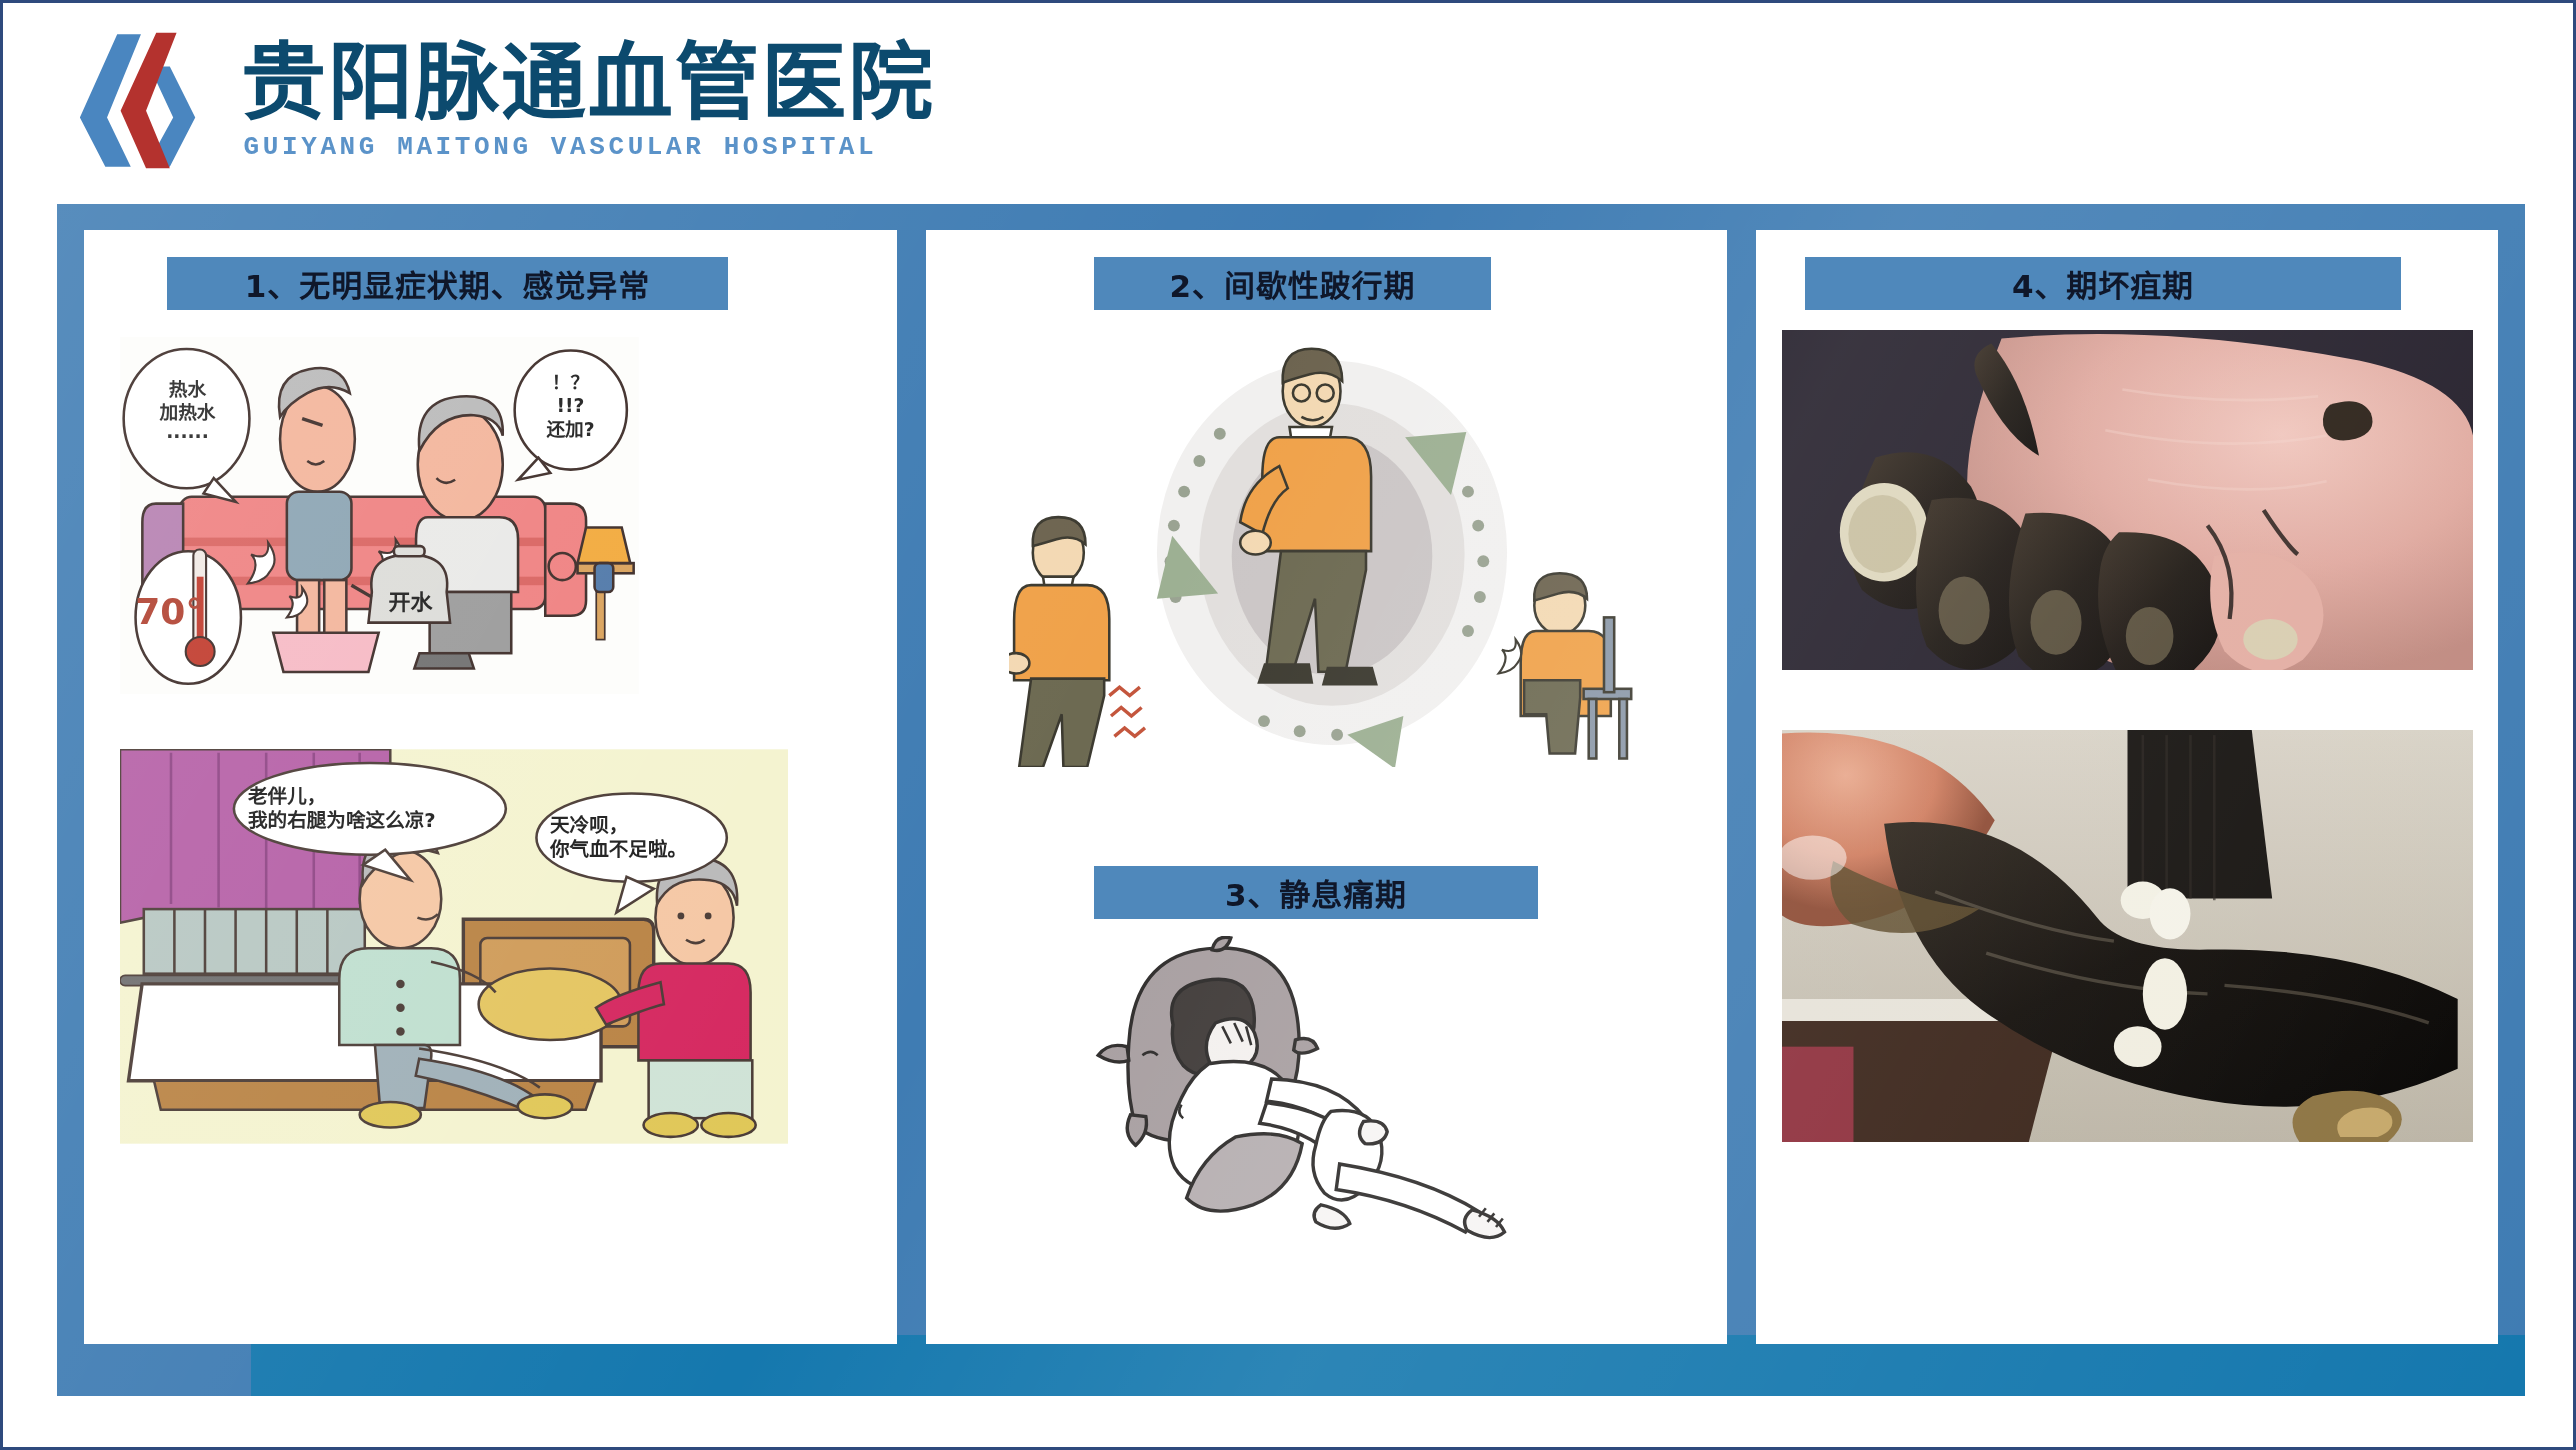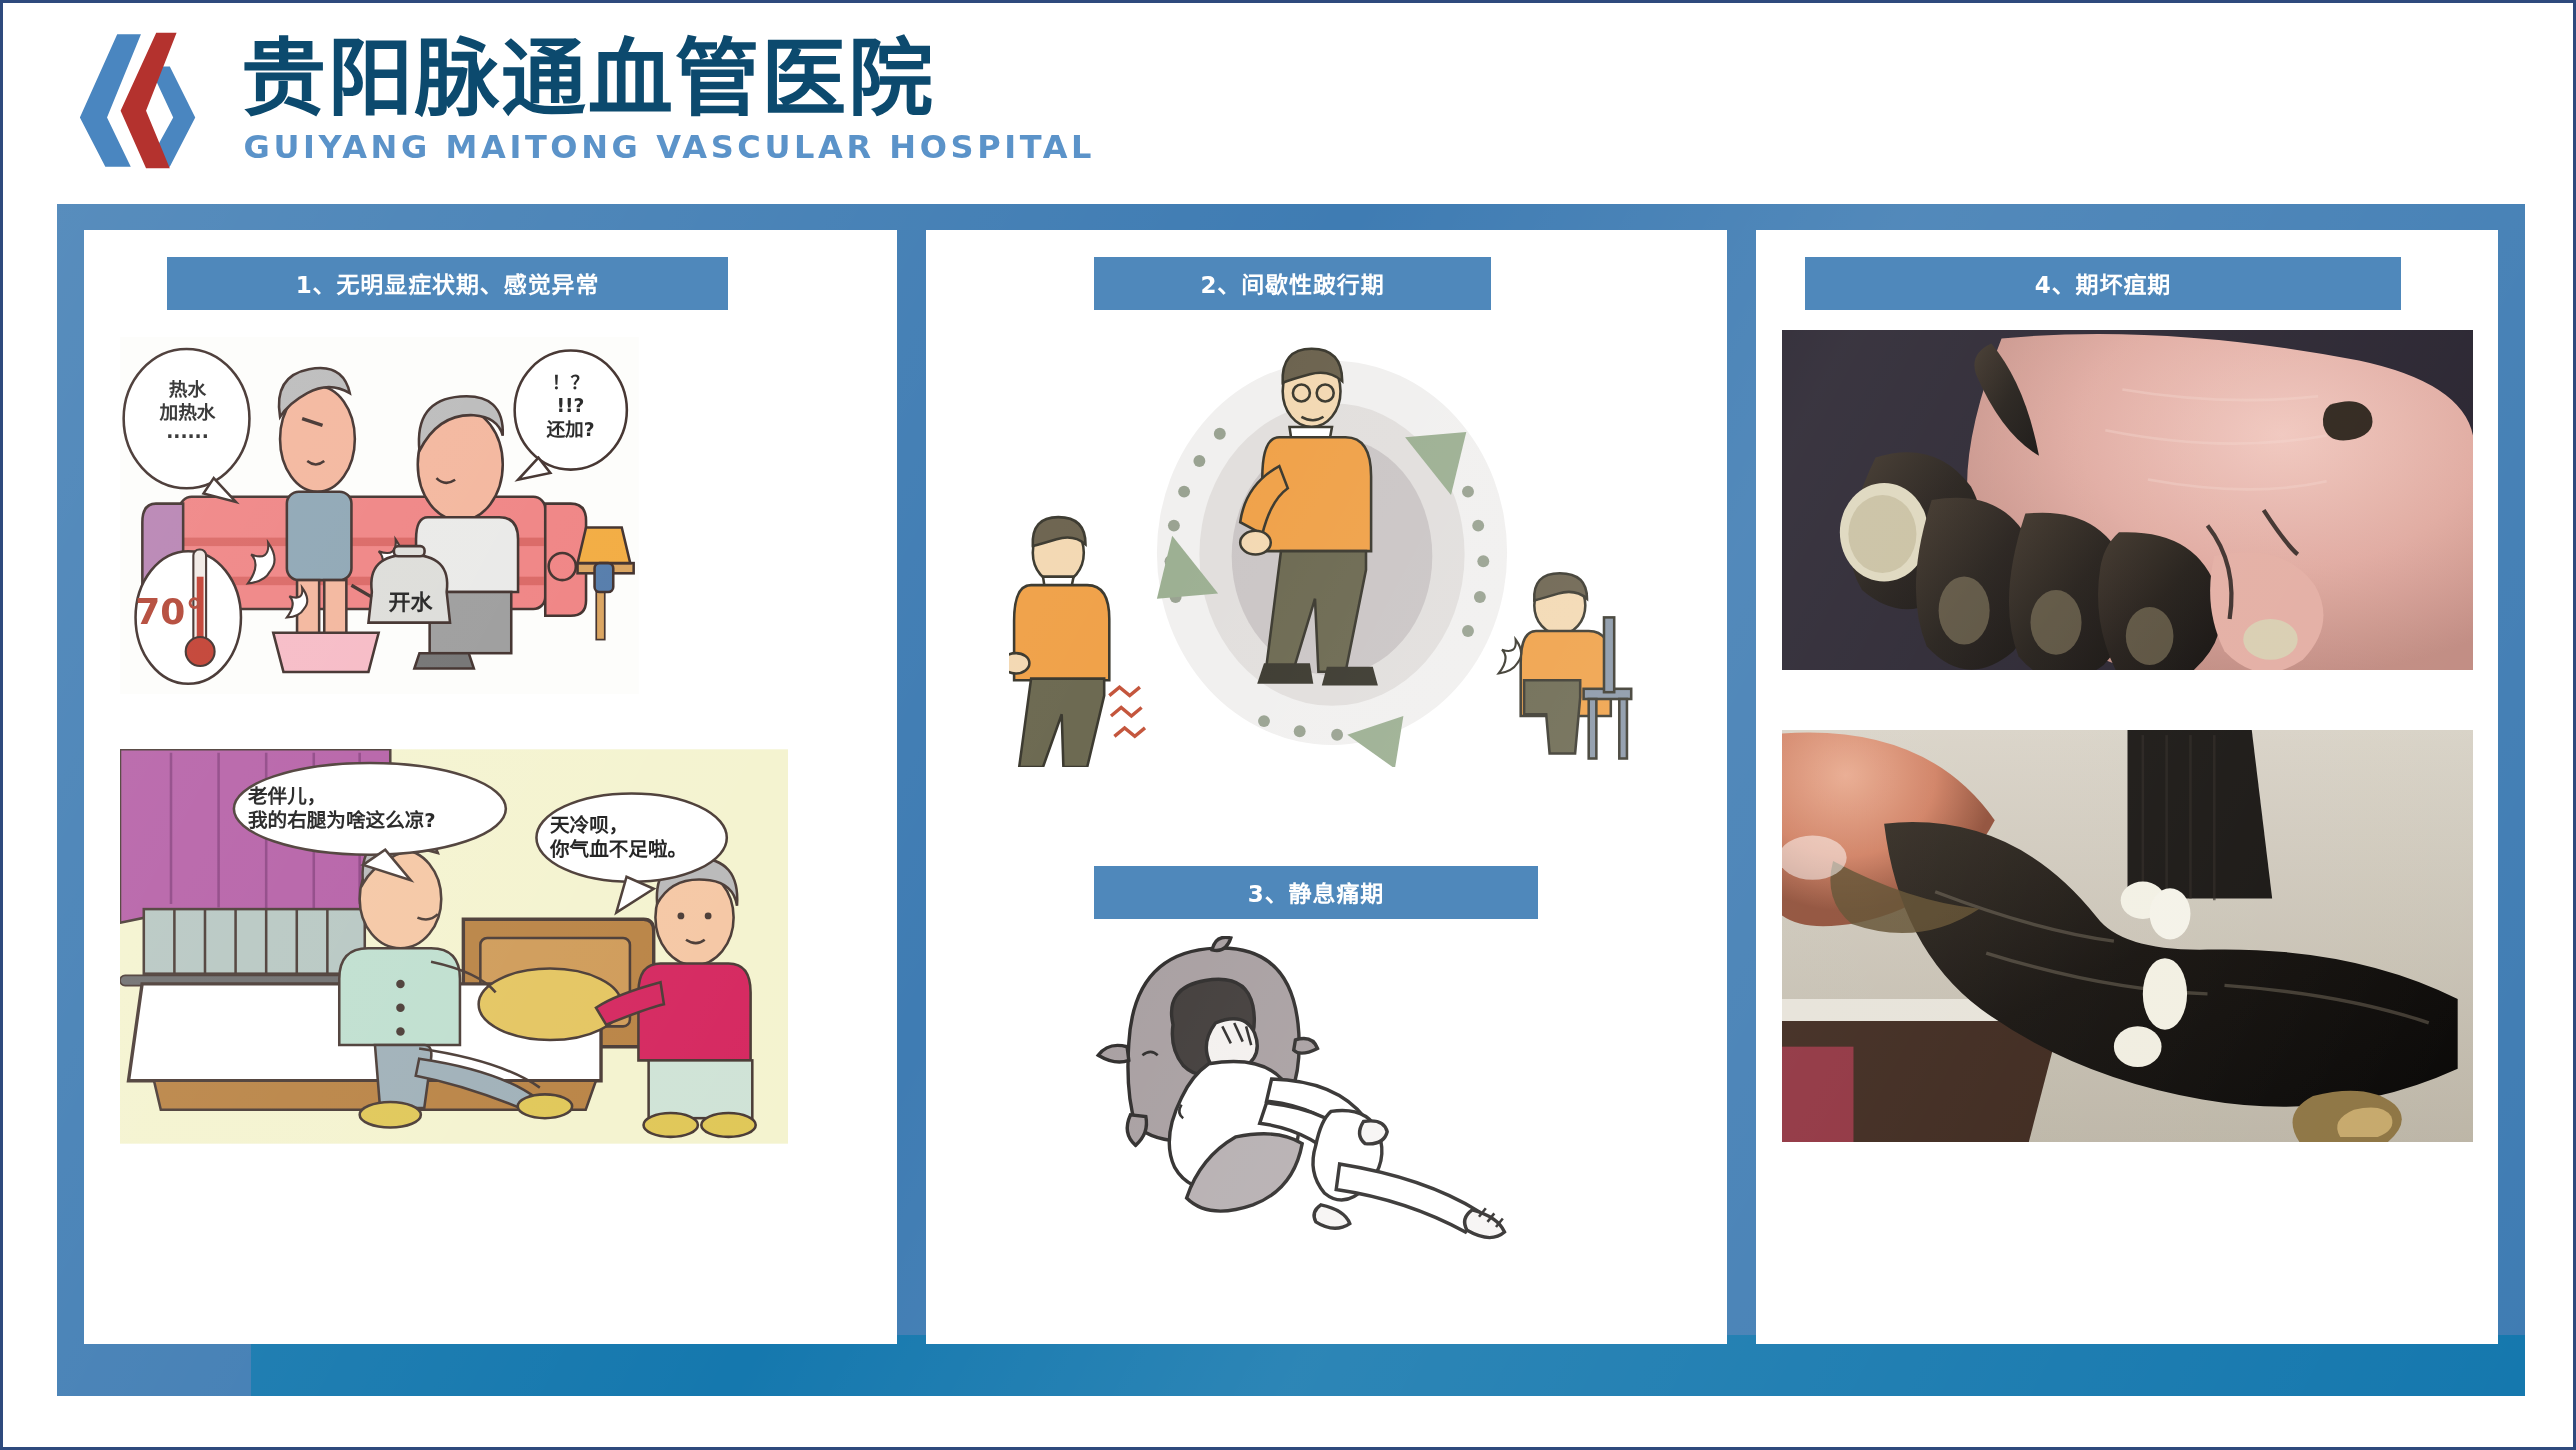--- a/index.html
+++ b/index.html
@@ -44,27 +44,28 @@
   .logo-text { display: flex; flex-direction: column; justify-content: center; }
   .logo-cn {
     font-size: 85px;
     font-weight: 700;
     letter-spacing: 1.7px;
     color: #0c4a6e;
     line-height: 1.06;
     white-space: nowrap;
   }
   .logo-en {
-    font-size: 32px;
+    font-size: 26px;
     font-weight: 700;
     letter-spacing: 3.6px;
     color: #5b93c9;
     white-space: nowrap;
     margin-top: 3.4px;
     margin-left: 2.6px;
+    font-family: Liberation Mono, monospace;
   }
 
   
   .board {
     position: absolute;
     left: 54px;
     top: 201px;
     width: 2468px;
     height: 1192px;
     background: #3f7cb3;
@@ -107,22 +108,22 @@
   .col-3 { width: 742px; }
 
   
   .stage-head {
     position: absolute;
     height: 53px;
     background: #4f88bb;
     display: flex;
     align-items: center;
     justify-content: center;
-    color: #ffffff;
-    font-size: 23px;
+    color: #0f172a;
+    font-size: 31px;
     font-weight: 700;
     letter-spacing: 0.9px;
     white-space: nowrap;
     z-index: 3;
   }
   
   .head-1 { left: 83px;  top: 27px; width: 561px; }
   .head-2 { left: 168px; top: 27px; width: 397px; }
   .head-3 { left: 168px; top: 636px; width: 444px; }
   .head-4 { left: 49px;  top: 27px; width: 596px; }

